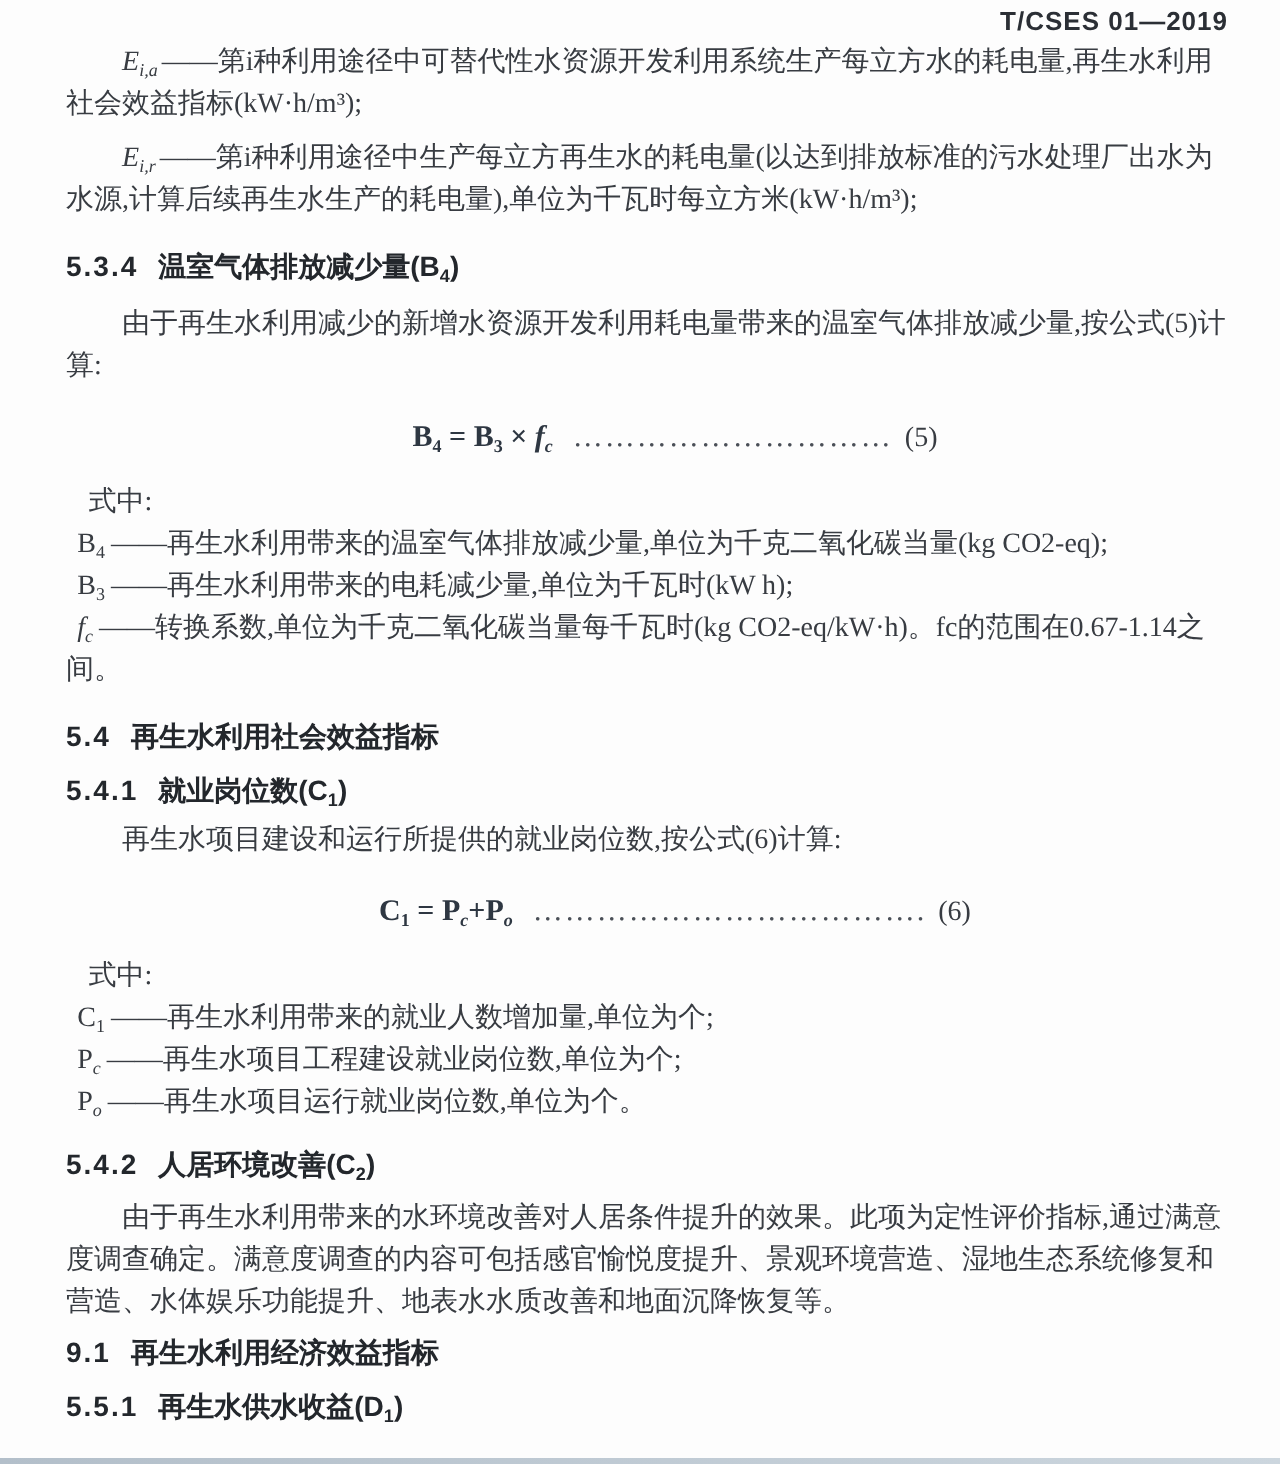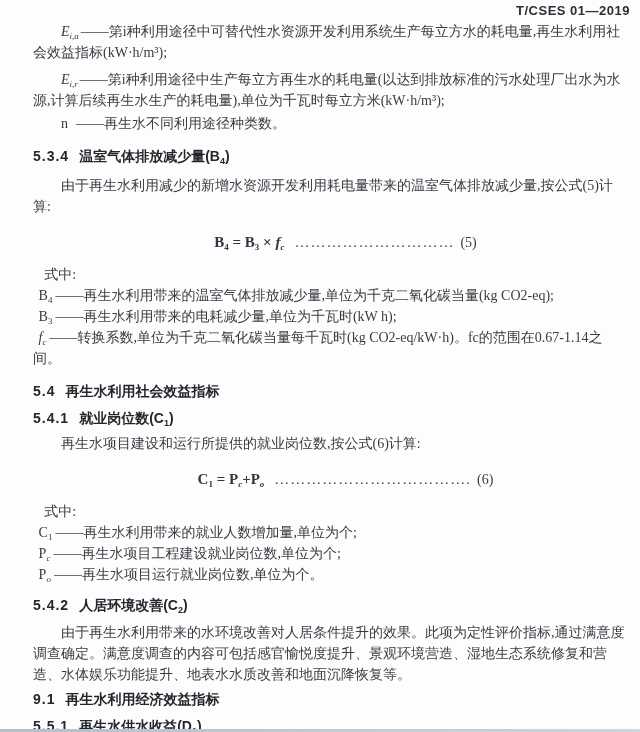--- a/index.html
+++ b/index.html
@@ -1,19 +1,19 @@
 <!DOCTYPE html>
 <html><head>
 <meta charset="utf-8">
 <style>
   html,body{margin:0;padding:0;background:#e9e9e9;}
   .page{
     position:relative;width:640px;height:732px;margin:0;background:#fdfdfd;
     font-family:"Liberation Serif","DejaVu Serif",serif;color:#383c42;
-    box-sizing:border-box;padding:3px 10px 0 33px;overflow:hidden;
+    box-sizing:border-box;padding:3px 26px 0 33px;overflow:hidden;
   }
   .hdr{
     text-align:right;font-family:"Liberation Sans","DejaVu Sans",sans-serif;
     font-weight:bold;font-size:13px;color:#2b2f35;line-height:16px;letter-spacing:.5px;
   }
   p{margin:0;font-size:14px;line-height:21px;overflow-wrap:break-word;}
   sub{font-size:9px;line-height:0;vertical-align:-3px;}
   .it{font-style:italic;}
   .def{text-indent:2em;margin-top:2px;}
   .def .sym{margin-right:2px;font-family:Liberation Serif, serif;}
@@ -49,21 +49,20 @@
 <body>
 
 <div class="page">
 
   <div class="hdr">T/CSES 01—2019</div>
 
   <p class="def"><span class="sym it"><span>E</span><sub>i,a</sub></span><span>——</span><span>第i种利用途径中可替代性水资源开发利用系统生产每立方水的耗电量,再生水利用社会效益指标(kW·h/m³);</span></p>
 
   <p class="def" style="margin-top:6px;"><span class="sym it"><span>E</span><sub>i,r</sub></span><span>——</span><span>第i种利用途径中生产每立方再生水的耗电量(以达到排放标准的污水处理厂出水为水源,计算后续再生水生产的耗电量),单位为千瓦时每立方米(kW·h/m³);</span></p>
 
-  <p class="def"><span class="sym" style="margin-right:8px;"><span>n</span></span><span>——</span><span>再生水不同利用途径种类数。</span></p>
 
   <h3 class="heading h-534"><span class="num">5.3.4</span><span>温室气体排放减少量(B</span><sub>4</sub><span>)</span></h3>
 
   <p class="intro">由于再生水利用减少的新增水资源开发利用耗电量带来的温室气体排放减少量,按公式(5)计算:</p>
 
   <p class="formula"><span>B</span><sub>4</sub><span> = </span><span>B</span><sub>3</sub><span> × </span><span class="it">f</span><sub class="it">c</sub><span class="dots">…………………………</span><span class="fnum">(5)</span></p>
 
   <p class="where">式中:</p>
 
   <p class="where-item"><span class="sym"><span>B</span><sub>4</sub></span><span>——</span><span>再生水利用带来的温室气体排放减少量,单位为千克二氧化碳当量(kg CO2-eq);</span></p>

